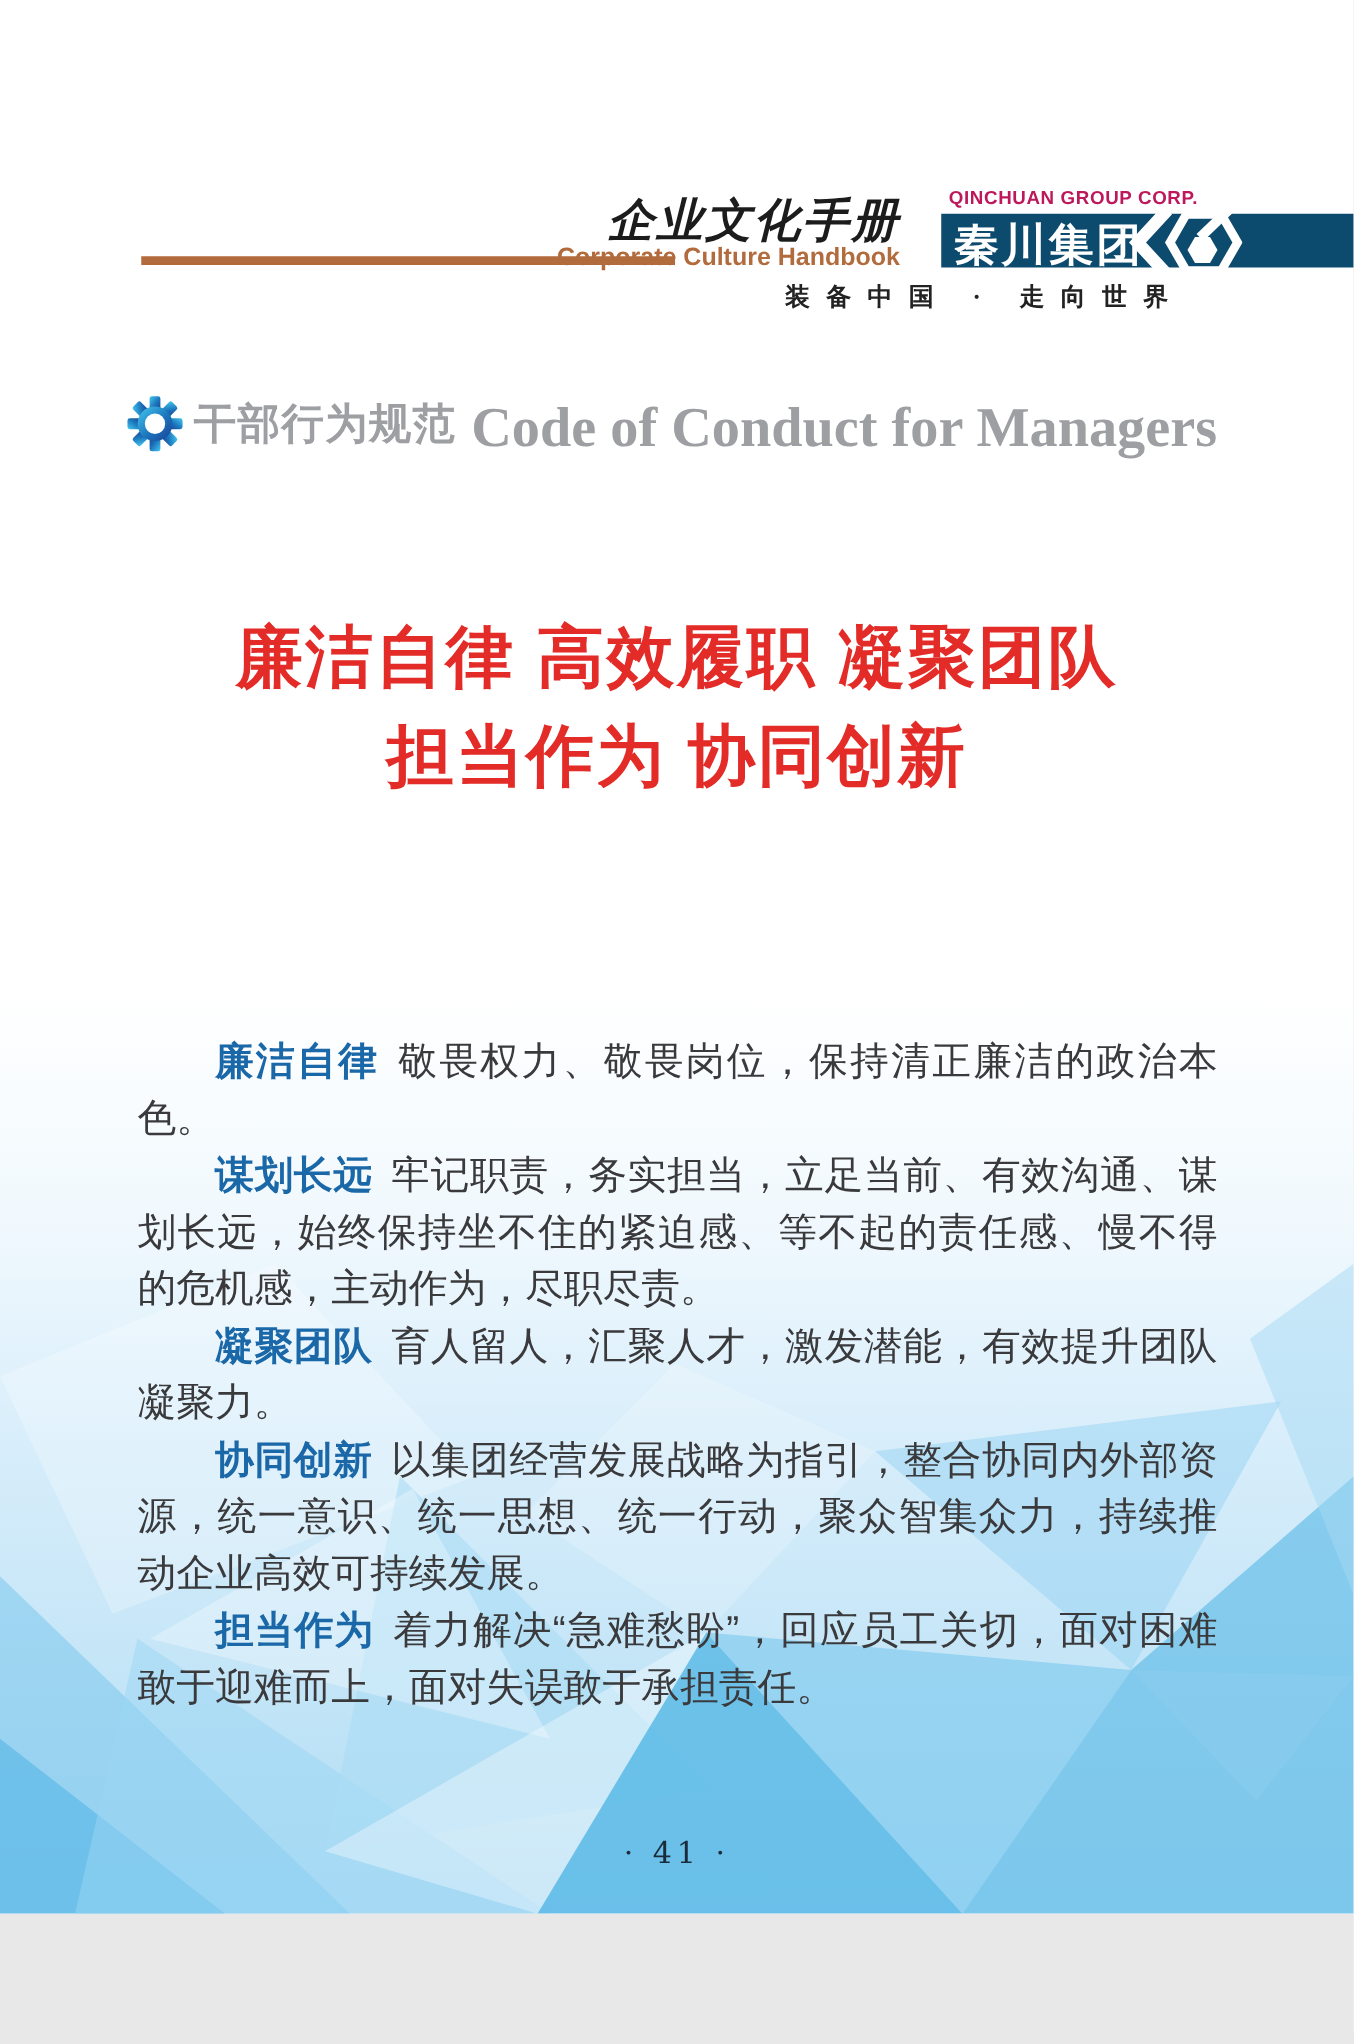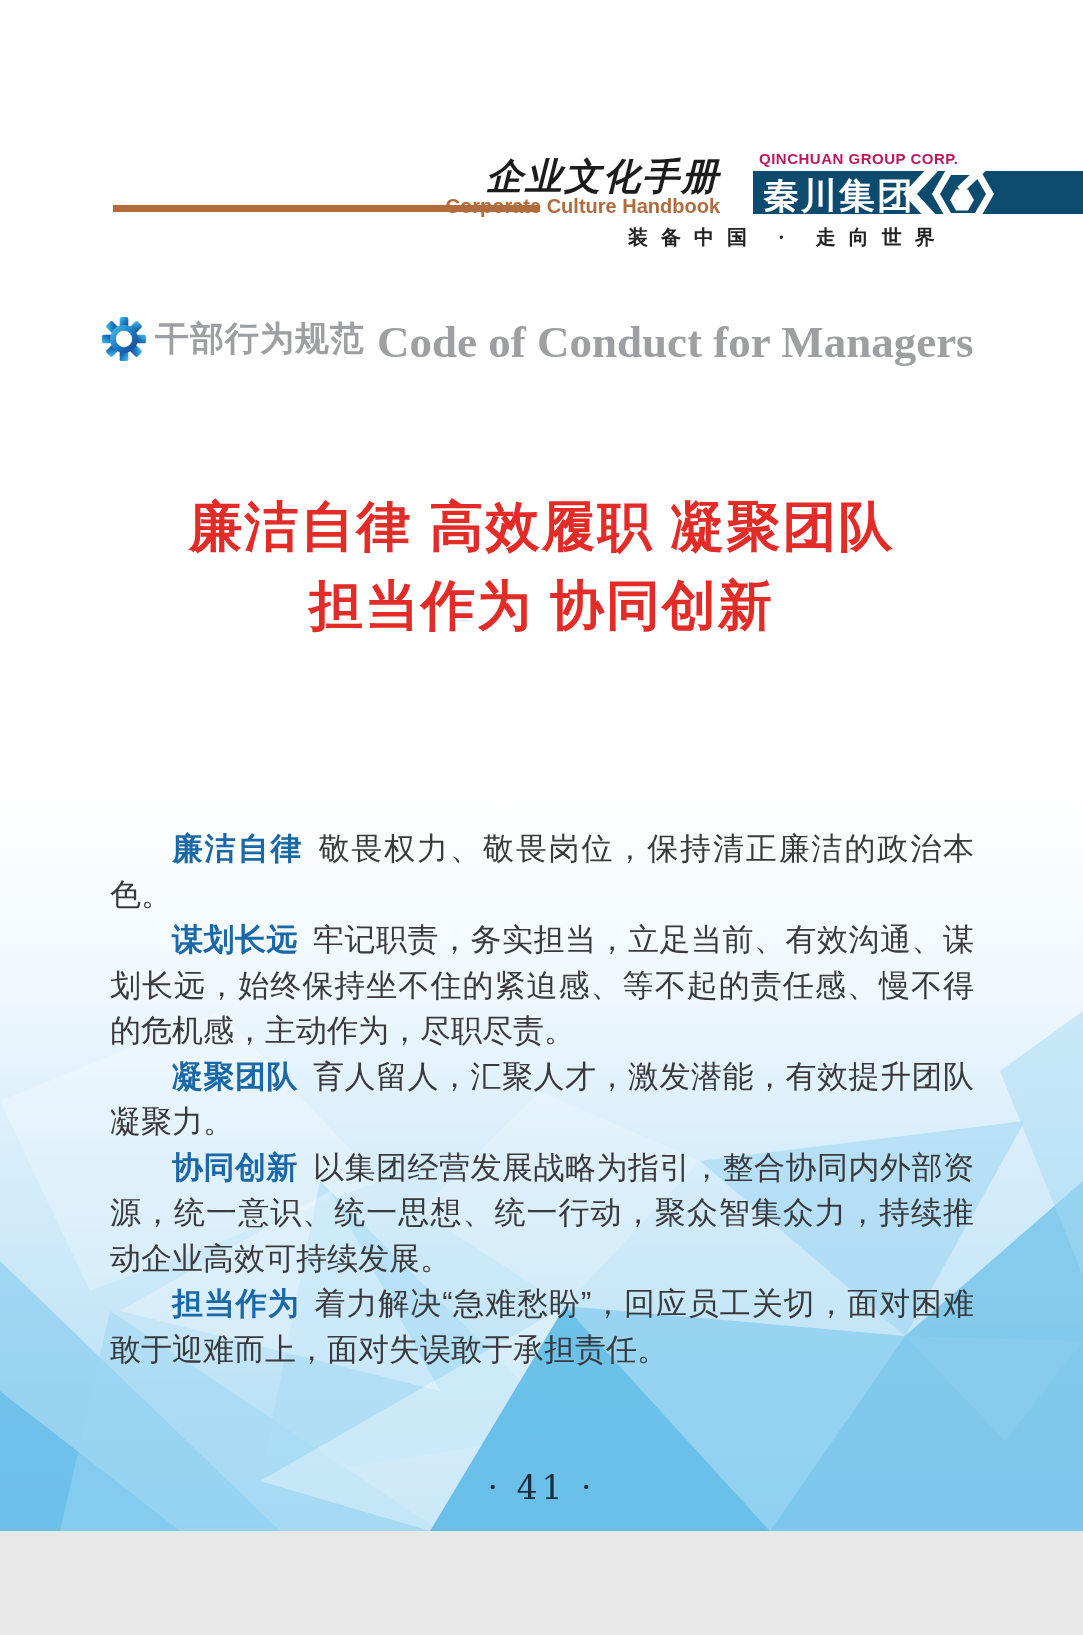--- a/index.html
+++ b/index.html
@@ -155,21 +155,21 @@
     margin-right: 15px;
   }
 
   
   .page-number {
     position: absolute;
     left: 0; top: 1468px;
     width: 1083px;
     text-align: center;
     font-family: "DejaVu Serif", serif;
-    font-size: 33px;
+    font-size: 24px;
     color: #1c2b3a;
     letter-spacing: 4px;
   }
 </style>
 </head>
 <body>
 
 <div class="page">
 
   <div class="bg-gradient"></div>

